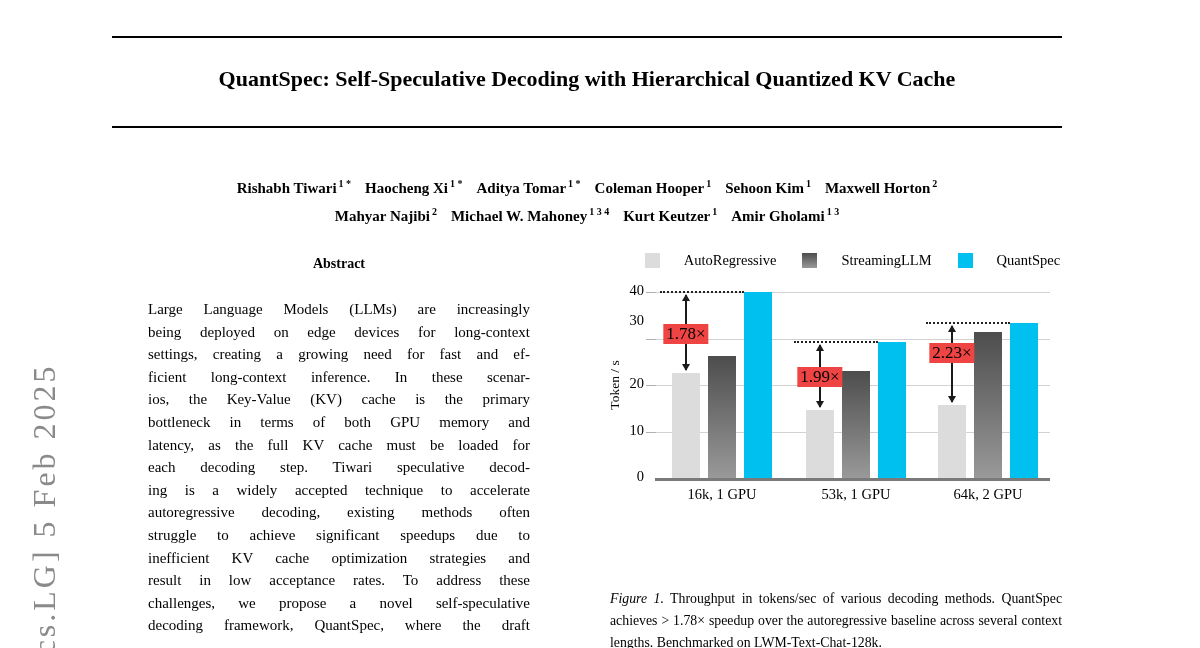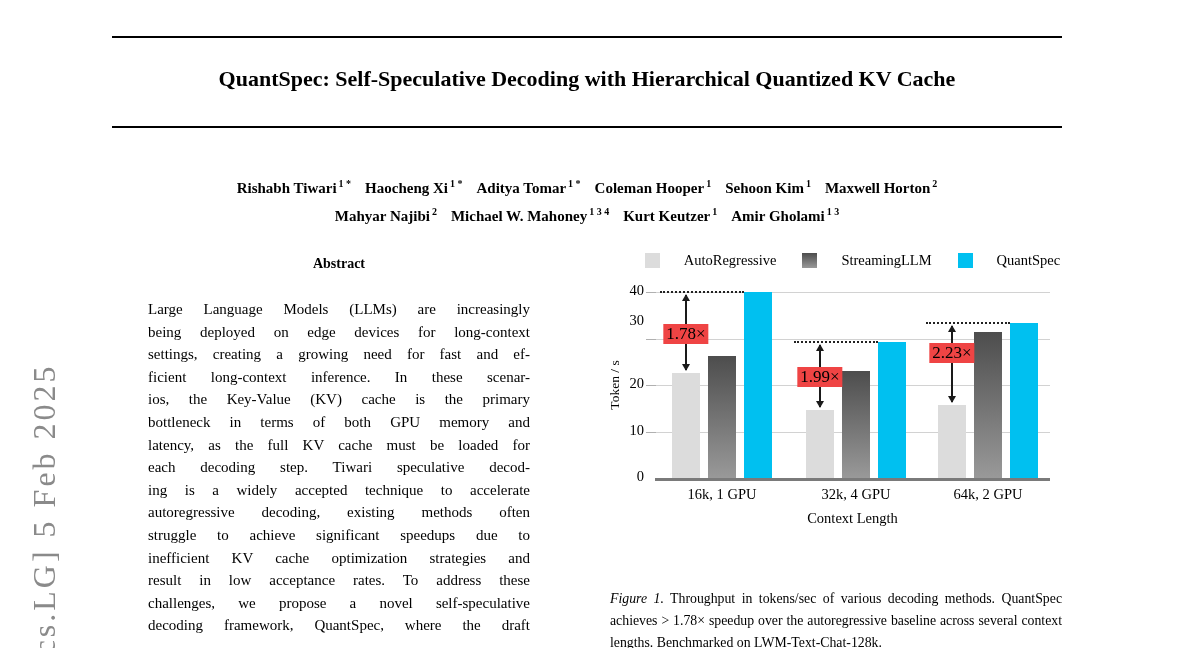--- a/index.html
+++ b/index.html
@@ -137,23 +137,22 @@
         <div class="dotline" style="left: 50px; width: 84px; top: 39px;"></div>
         <div class="arrow" style="left: 75px; top: 43px; height: 75.375px;"></div>
         <div class="anno-label" style="left: 76px; top: 71.6875px;">1.78×</div>
         <div class="dotline" style="left: 184px; width: 84px; top: 88.755px;"></div>
         <div class="arrow" style="left: 209px; top: 92.755px; height: 61.89px;"></div>
         <div class="anno-label" style="left: 210px; top: 114.7px;">1.99×</div>
         <div class="dotline" style="left: 316px; width: 84px; top: 70.155px;"></div>
         <div class="arrow" style="left: 341px; top: 74.155px; height: 76.305px;"></div>
         <div class="anno-label" style="left: 342px; top: 91px;">2.23×</div>
         <div class="cat-label" style="left: 52px; top: 234px;">16k, 1 GPU</div>
-        <div class="cat-label" style="left: 186px; top: 234px;">32k, 4 GPU</div>
+        <div class="cat-label" style="left: 186px; top: 234px;">53k, 1 GPU</div>
         <div class="cat-label" style="left: 318px; top: 234px;">64k, 2 GPU</div>
-        <div class="xlabel" style="left: 142.5px; top: 258px;">Context Length</div>
         <div class="ylabel" style="left: -55px; top: 125px;">Token / s</div>
       </div>
     <div class="caption">
       <span class="fig-label">Figure 1.</span>
       <span>Throughput in tokens/sec of various decoding methods. QuantSpec achieves &gt; 1.78× speedup over the autoregressive baseline across several context lengths. Benchmarked on LWM-Text-Chat-128k.</span>
     </div>
   </div>
 
 </div>
 

